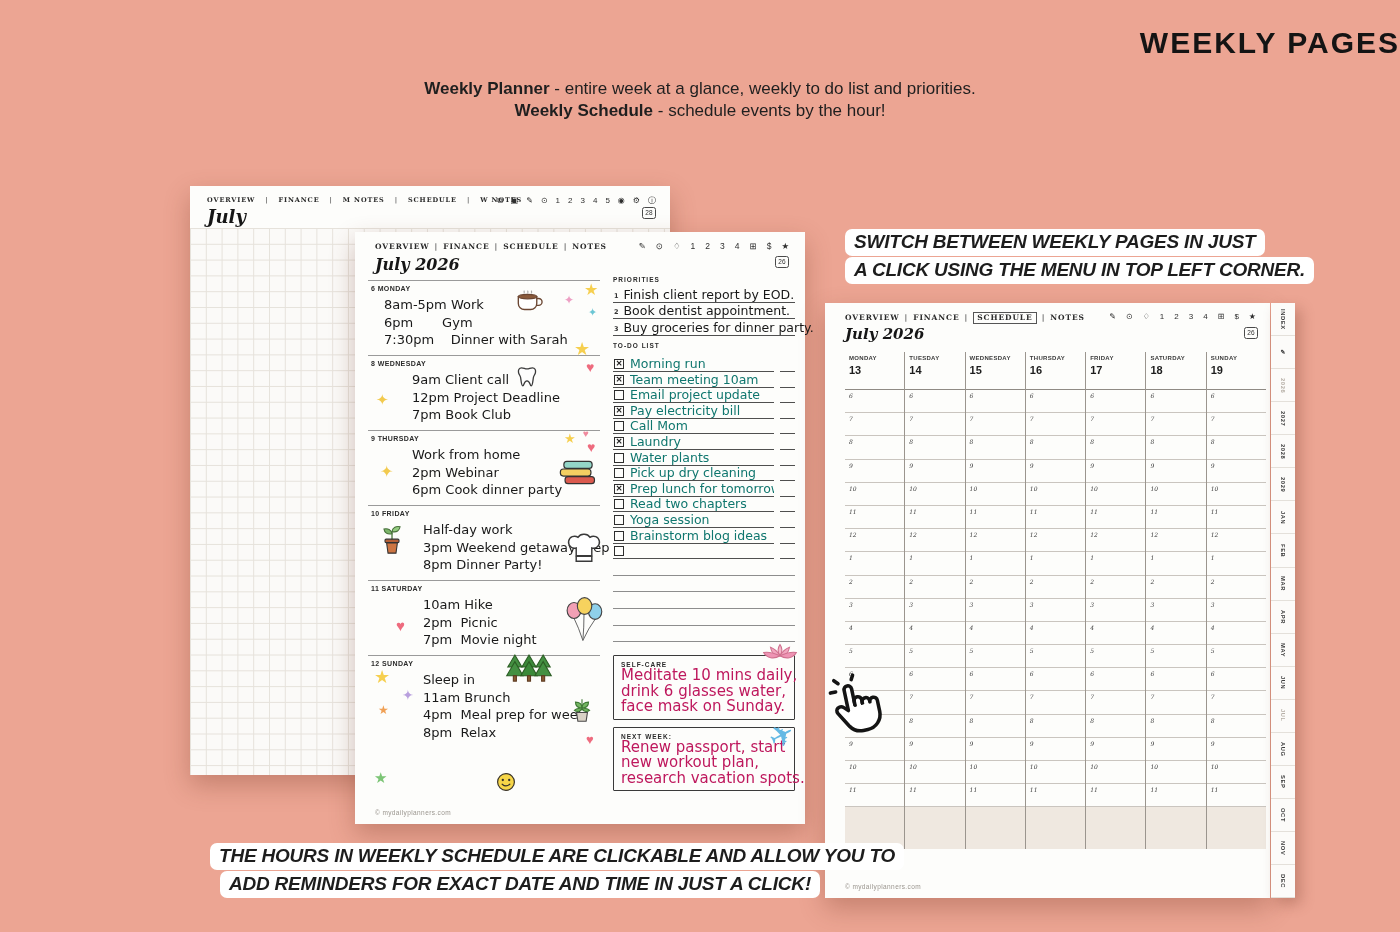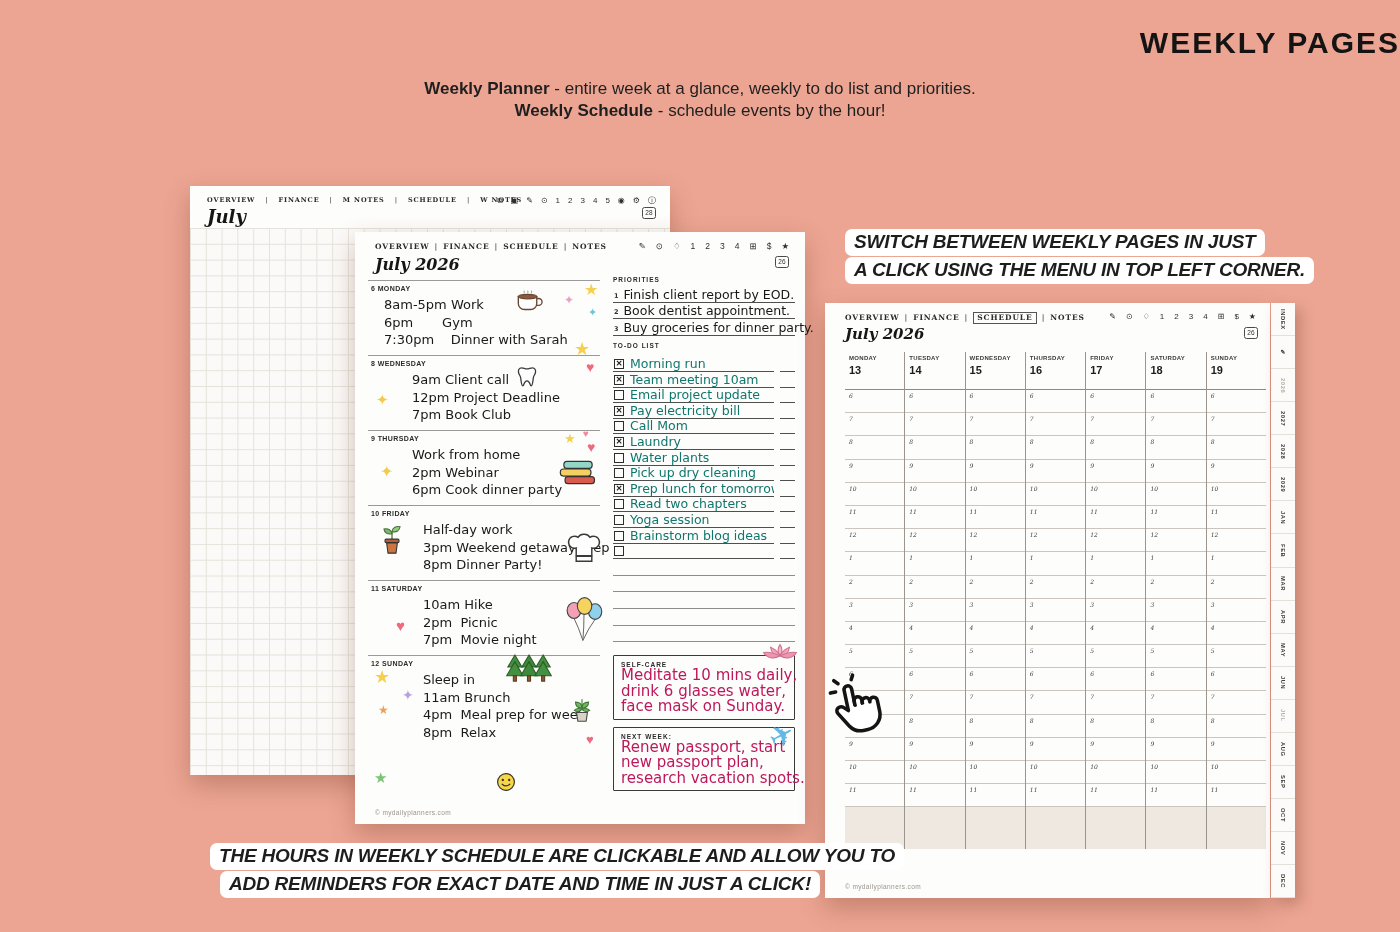--- a/index.html
+++ b/index.html
@@ -424,21 +424,21 @@
             <div class="txt">drink 6 glasses water,</div>
             <div class="txt">face mask on Sunday.</div>
           </div>
       </div>
 
       <div class="note-box" id="nextweek-box">
         <span class="box-icon" style="right:0px;top:-10px;font-size:30px;color:#64b9e4;transform:rotate(-28deg);">✈</span>
         <div class="sec-label">NEXT WEEK:</div>
         <div id="nextweek-lines">
             <div class="txt">Renew passport, start</div>
-            <div class="txt">new passport plan,</div>
+            <div class="txt">new workout plan,</div>
             <div class="txt">research vacation spots.</div>
           </div>
       </div>
     </div>
 
     <div class="pg-footer">© mydailyplanners.com</div>
   </div>
 
   <div class="page" id="schedule-page">
     <div class="nav" id="sched-nav"><span class="nav-item">OVERVIEW</span><span class="sep">|</span><span class="nav-item">FINANCE</span><span class="sep">|</span><span class="nav-item boxed">SCHEDULE</span><span class="sep">|</span><span class="nav-item">NOTES</span></div>

